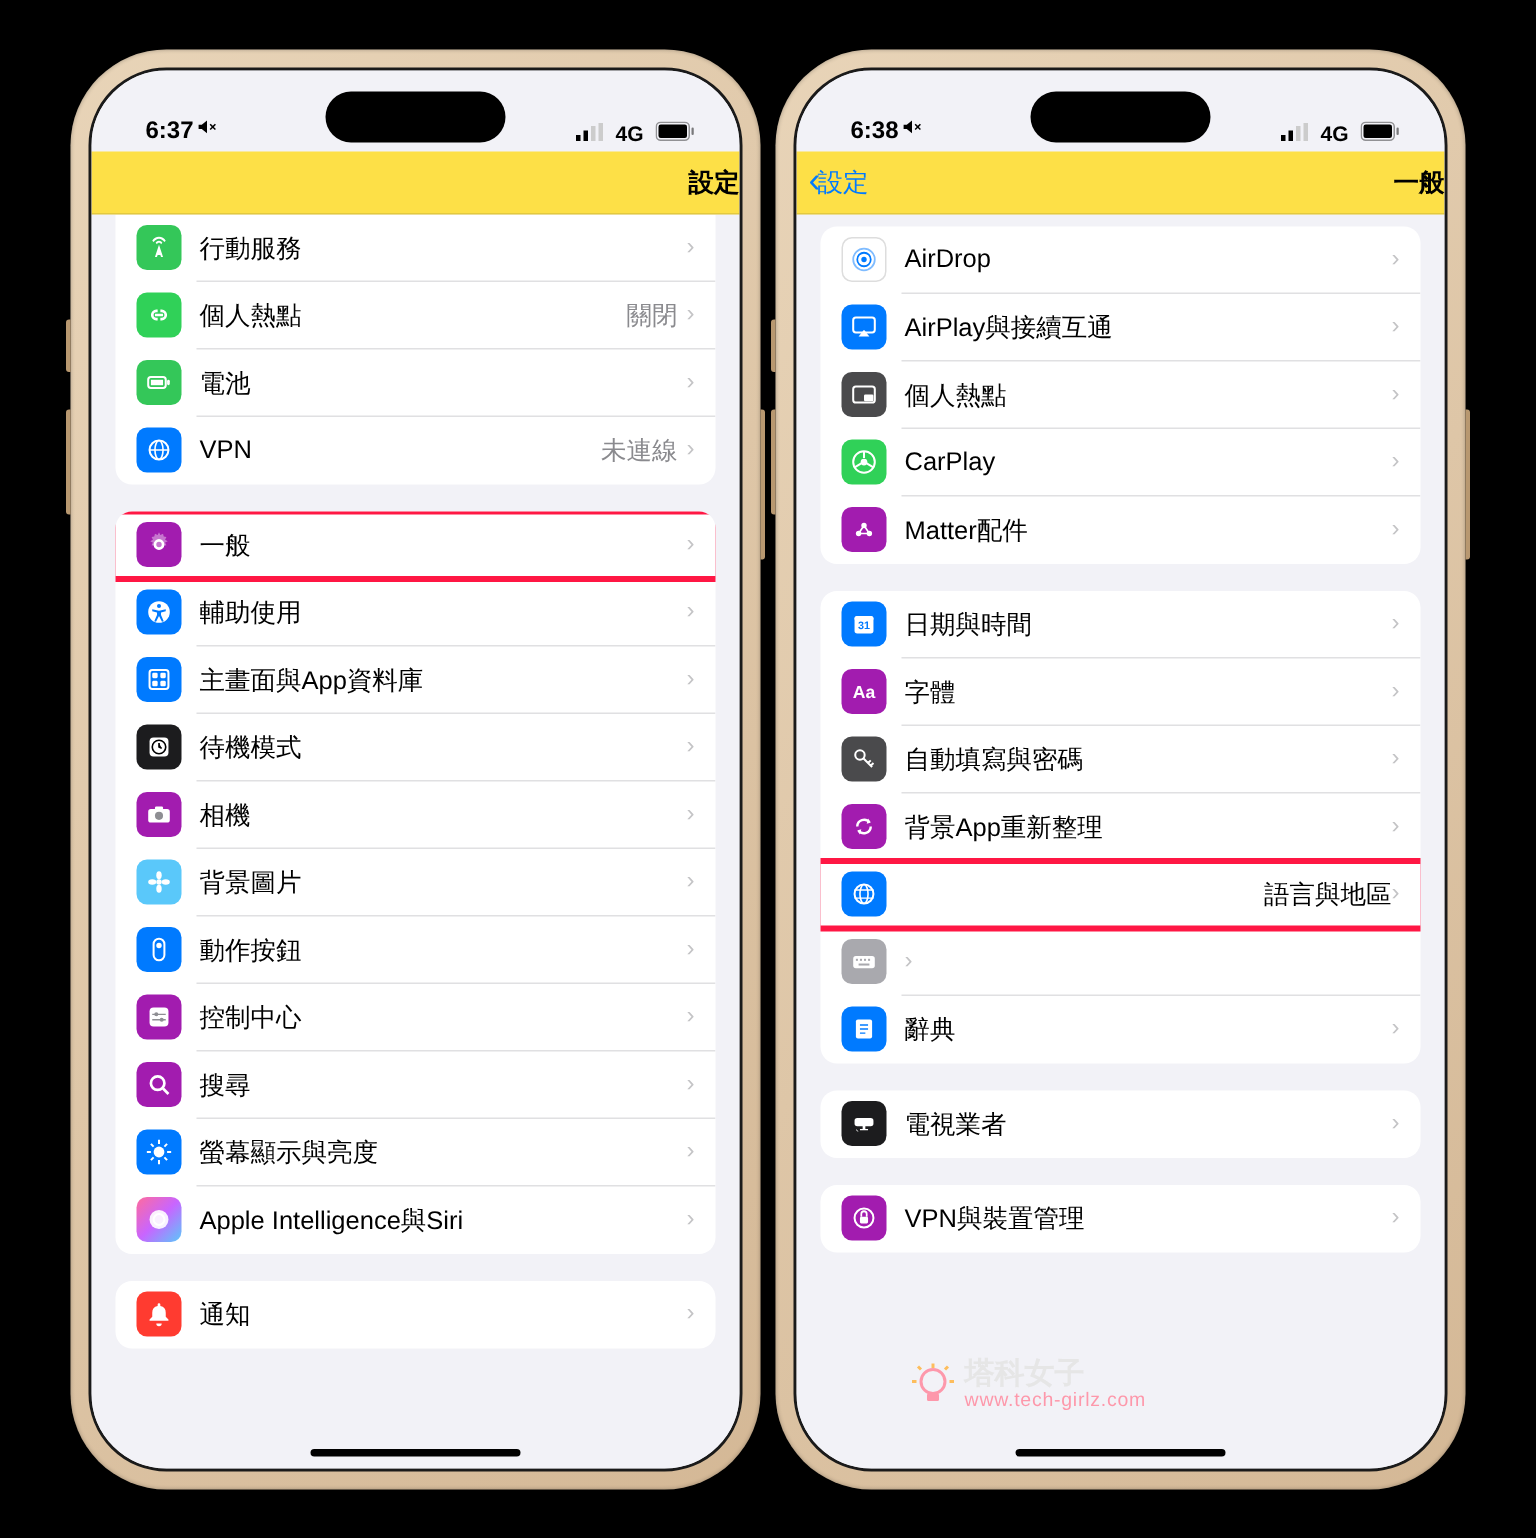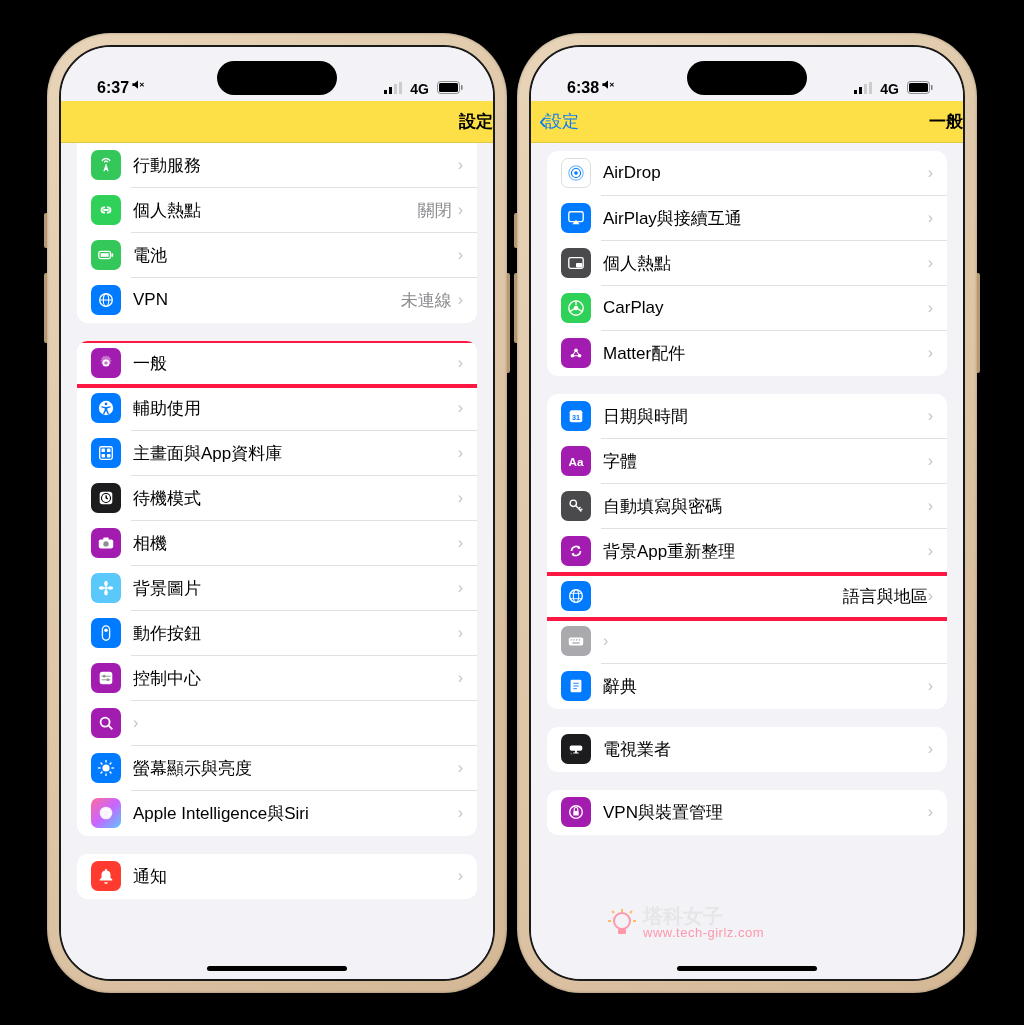--- a/index.html
+++ b/index.html
@@ -368,20 +368,21 @@
             <div class="row-label">控制中心</div>
             <div class="chevron">›</div>
           </div>
           <div class="row">
             <div class="icon-box bg-gray">
               <svg viewBox="0 0 20 20">
                 <circle cx="9" cy="9" r="5" fill="none" stroke="#fff" stroke-width="2"></circle>
                 <line x1="13" y1="13" x2="17" y2="17" stroke="#fff" stroke-width="2"></line>
               </svg>
             </div>
+            <div class="row-label">搜尋</div>
             <div class="chevron">›</div>
           </div>
           <div class="row">
             <div class="icon-box bg-blue">
               <svg viewBox="0 0 20 20">
                 <circle cx="10" cy="10" r="4" fill="#fff"></circle>
                 <g stroke="#fff" stroke-width="1.5">
                   <line x1="10" y1="1" x2="10" y2="4"></line>
                   <line x1="10" y1="16" x2="10" y2="19"></line>
                   <line x1="1" y1="10" x2="4" y2="10"></line>

